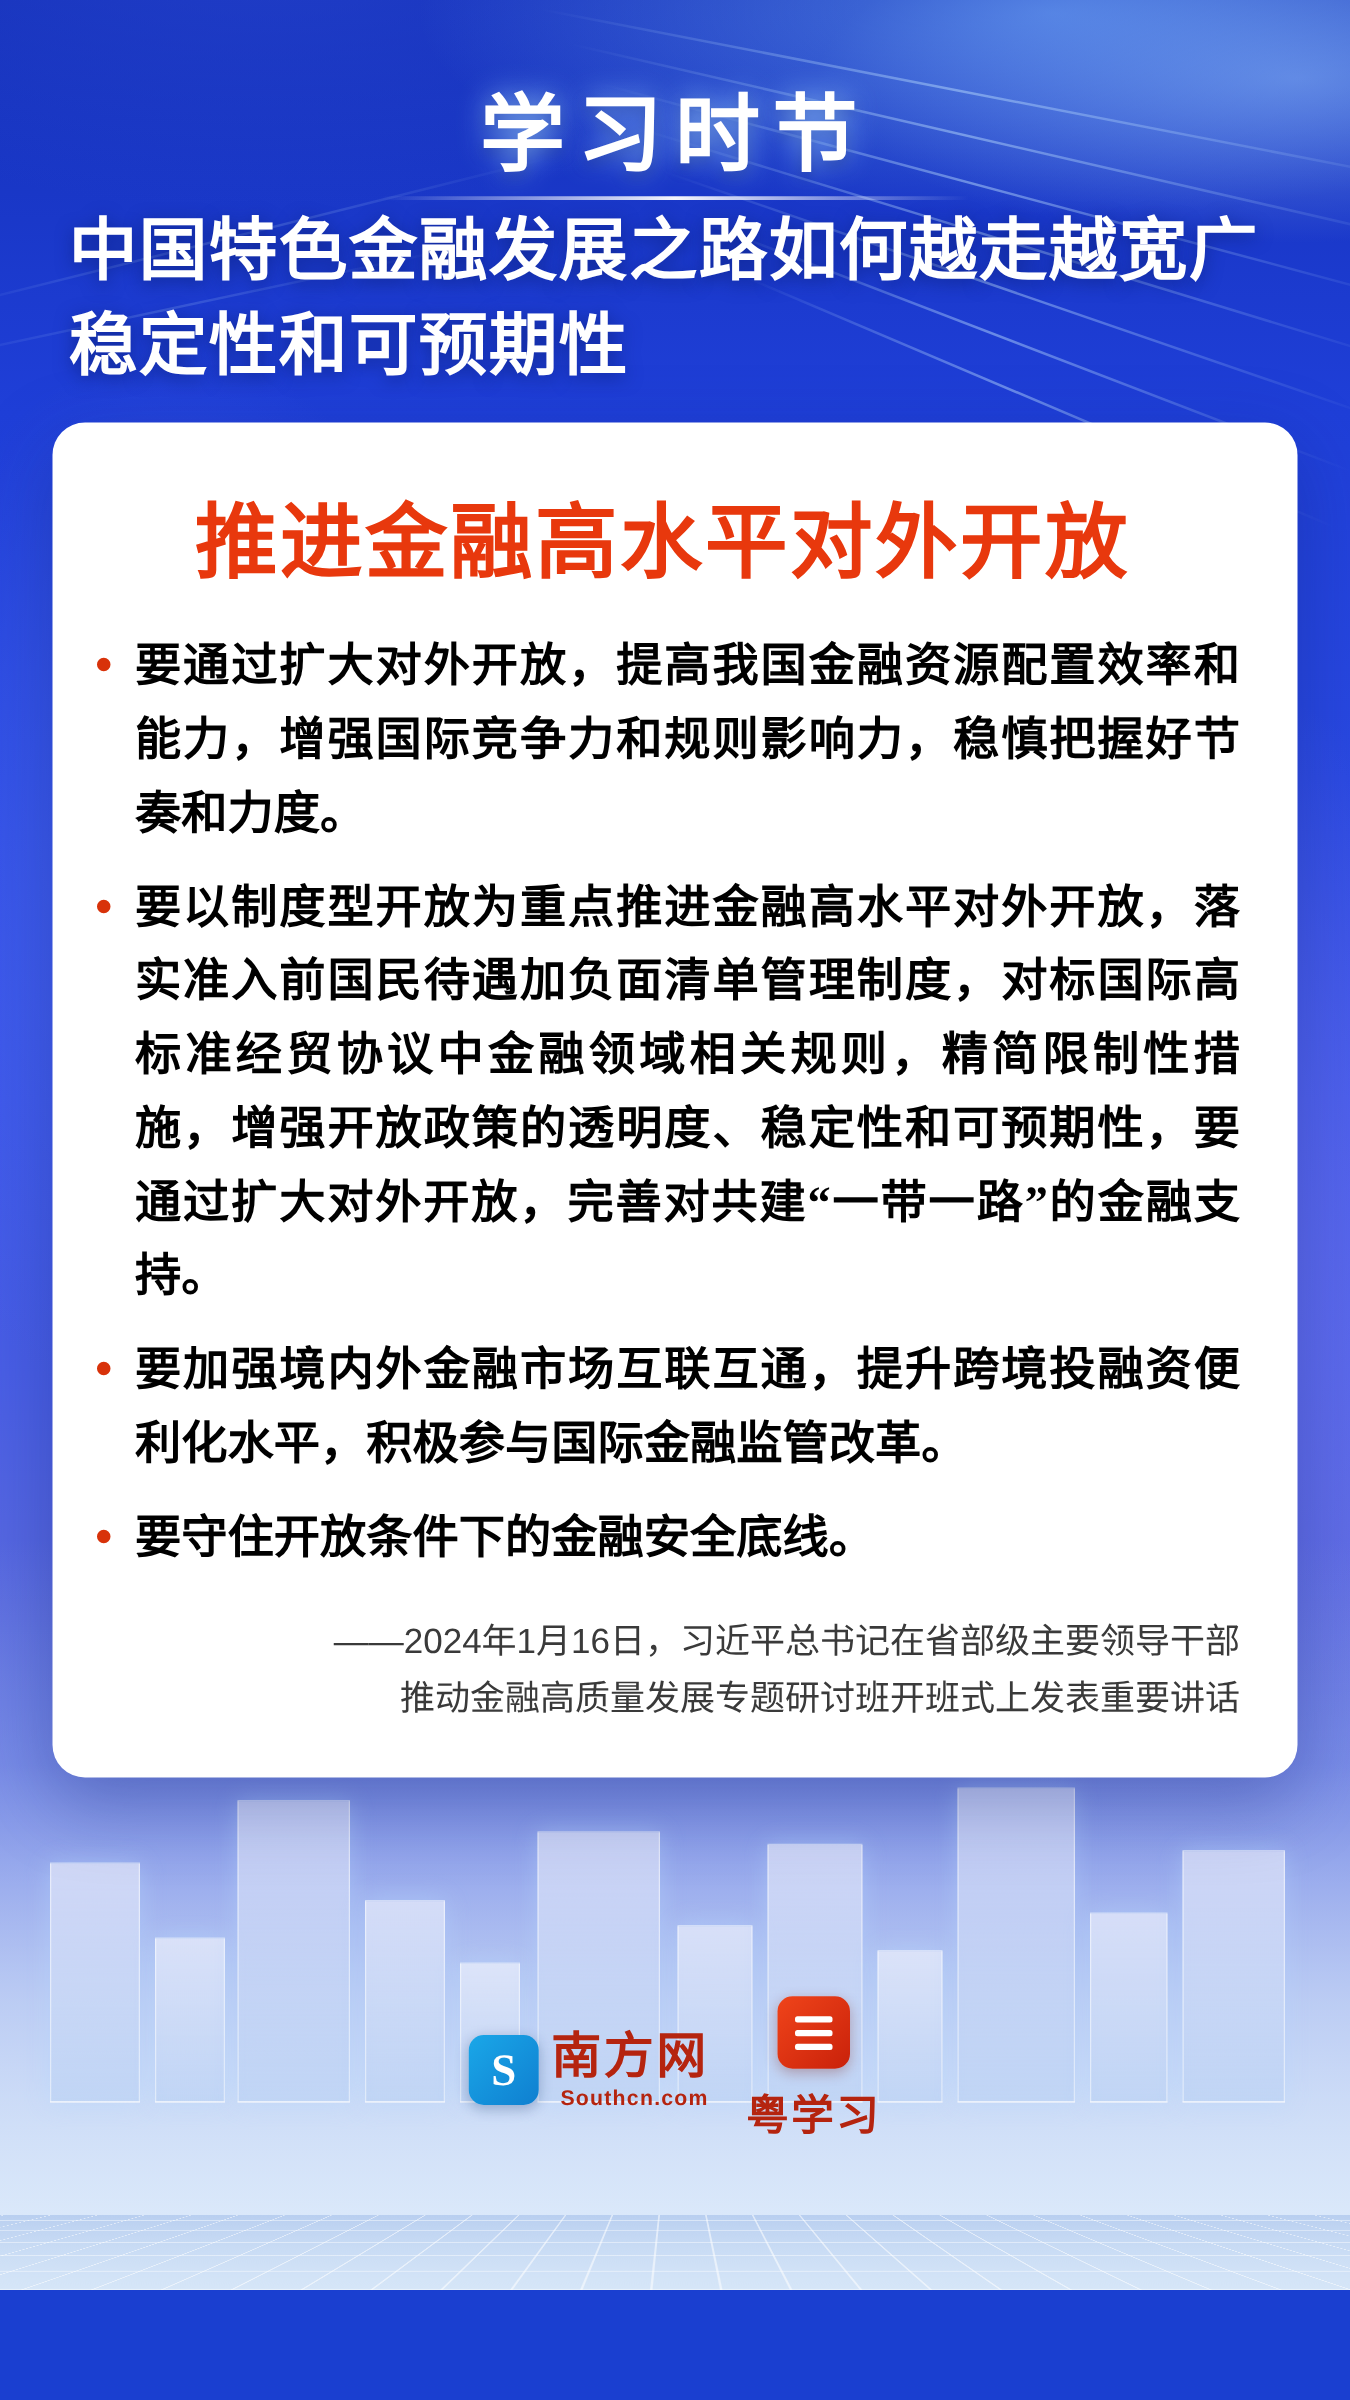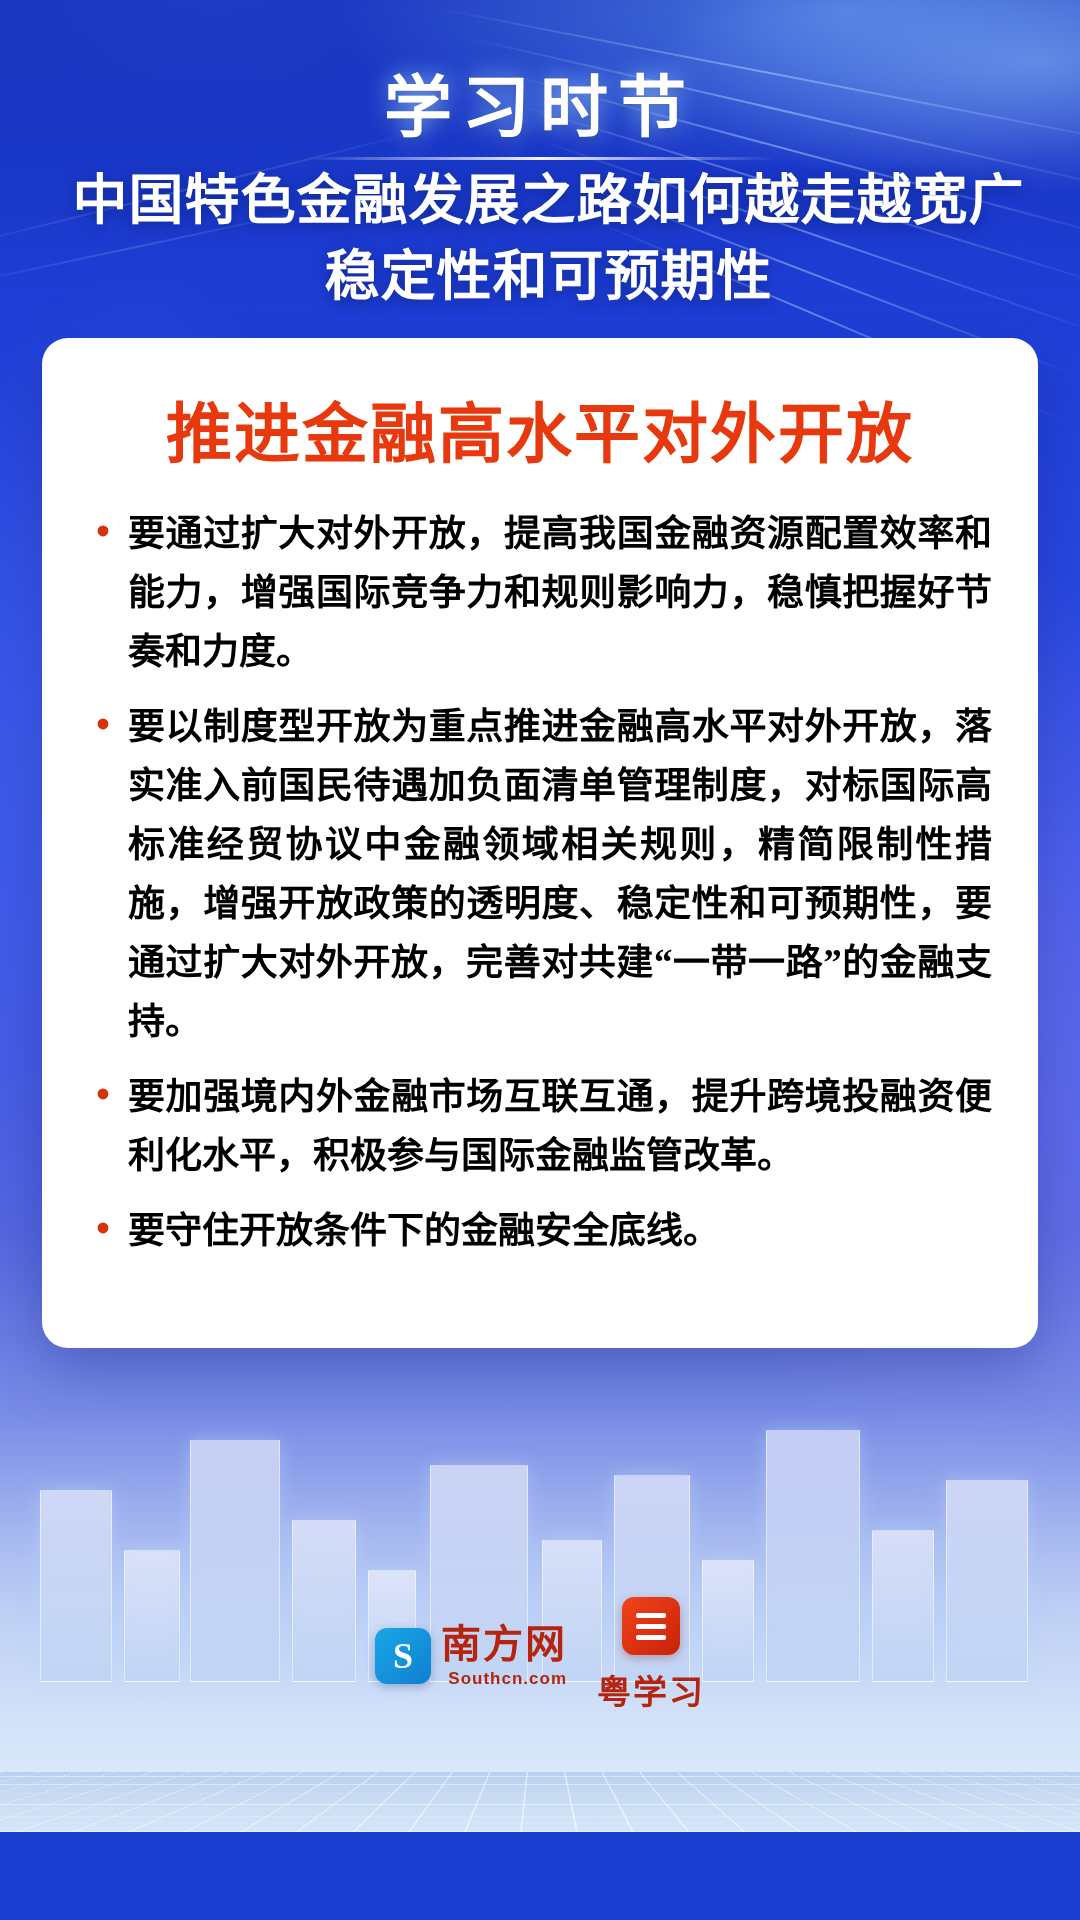--- a/index.html
+++ b/index.html
@@ -117,21 +117,21 @@
     width: 470px;
     height: 3px;
     margin: 6px auto 0;
     background: linear-gradient(90deg, rgba(255,255,255,0) 0%, rgba(255,255,255,0.95) 50%, rgba(255,255,255,0) 100%);
   }
 
   .headline {
     position: absolute;
     top: 162px;
     left: 17px; right: 0;
-    text-align: center;
+    text-align: left;
     z-index: 5;
     padding: 0 38px;
   }
   .headline-line {
     font-family: "Liberation Sans", "DejaVu Sans", sans-serif;
     font-weight: 700;
     font-size: 55px;
     line-height: 76px;
     color: #ffffff;
     letter-spacing: 1px;
@@ -142,21 +142,21 @@
   .card {
     position: absolute;
     left: 42px;
     top: 338px;
     width: 996px;
     min-height: 1010px;
     background: #ffffff;
     border-radius: 26px;
     box-shadow: 0 20px 60px rgba(15,35,120,0.35);
     z-index: 6;
-    padding: 42px 46px 40px 46px;
+    padding: 42px 46px 40px 26px;
     box-sizing: border-box;
   }
   .card-title {
     text-align: center;
     font-family: "Liberation Sans", "DejaVu Sans", sans-serif;
     font-weight: 700;
     font-size: 66px;
     line-height: 84px;
     letter-spacing: 2px;
     color: #e8380d;
@@ -334,20 +334,24 @@
   </div>
 
   <div class="card">
     <div class="card-title">推进金融高水平对外开放</div>
     <ul class="bullets">
       <li>要通过扩大对外开放，提高我国金融资源配置效率和能力，增强国际竞争力和规则影响力，稳慎把握好节奏和力度。</li>
       <li>要以制度型开放为重点推进金融高水平对外开放，落实准入前国民待遇加负面清单管理制度，对标国际高标准经贸协议中金融领域相关规则，精简限制性措施，增强开放政策的透明度、稳定性和可预期性，要通过扩大对外开放，完善对共建“一带一路”的金融支持。</li>
       <li>要加强境内外金融市场互联互通，提升跨境投融资便利化水平，积极参与国际金融监管改革。</li>
       <li>要守住开放条件下的金融安全底线。</li>
     </ul>
+    <div class="source">
+      <span class="src-line">——2024年1月16日，习近平总书记在省部级主要领导干部</span>
+      <span class="src-line">推动金融高质量发展专题研讨班开班式上发表重要讲话</span>
+    </div>
   </div>
 
   <div class="footer">
     <div class="logo-southcn">
       <div class="mark"></div>
       <div class="txt">
         <span class="cn">南方网</span>
         <span class="en">Southcn.com</span>
       </div>
     </div>

